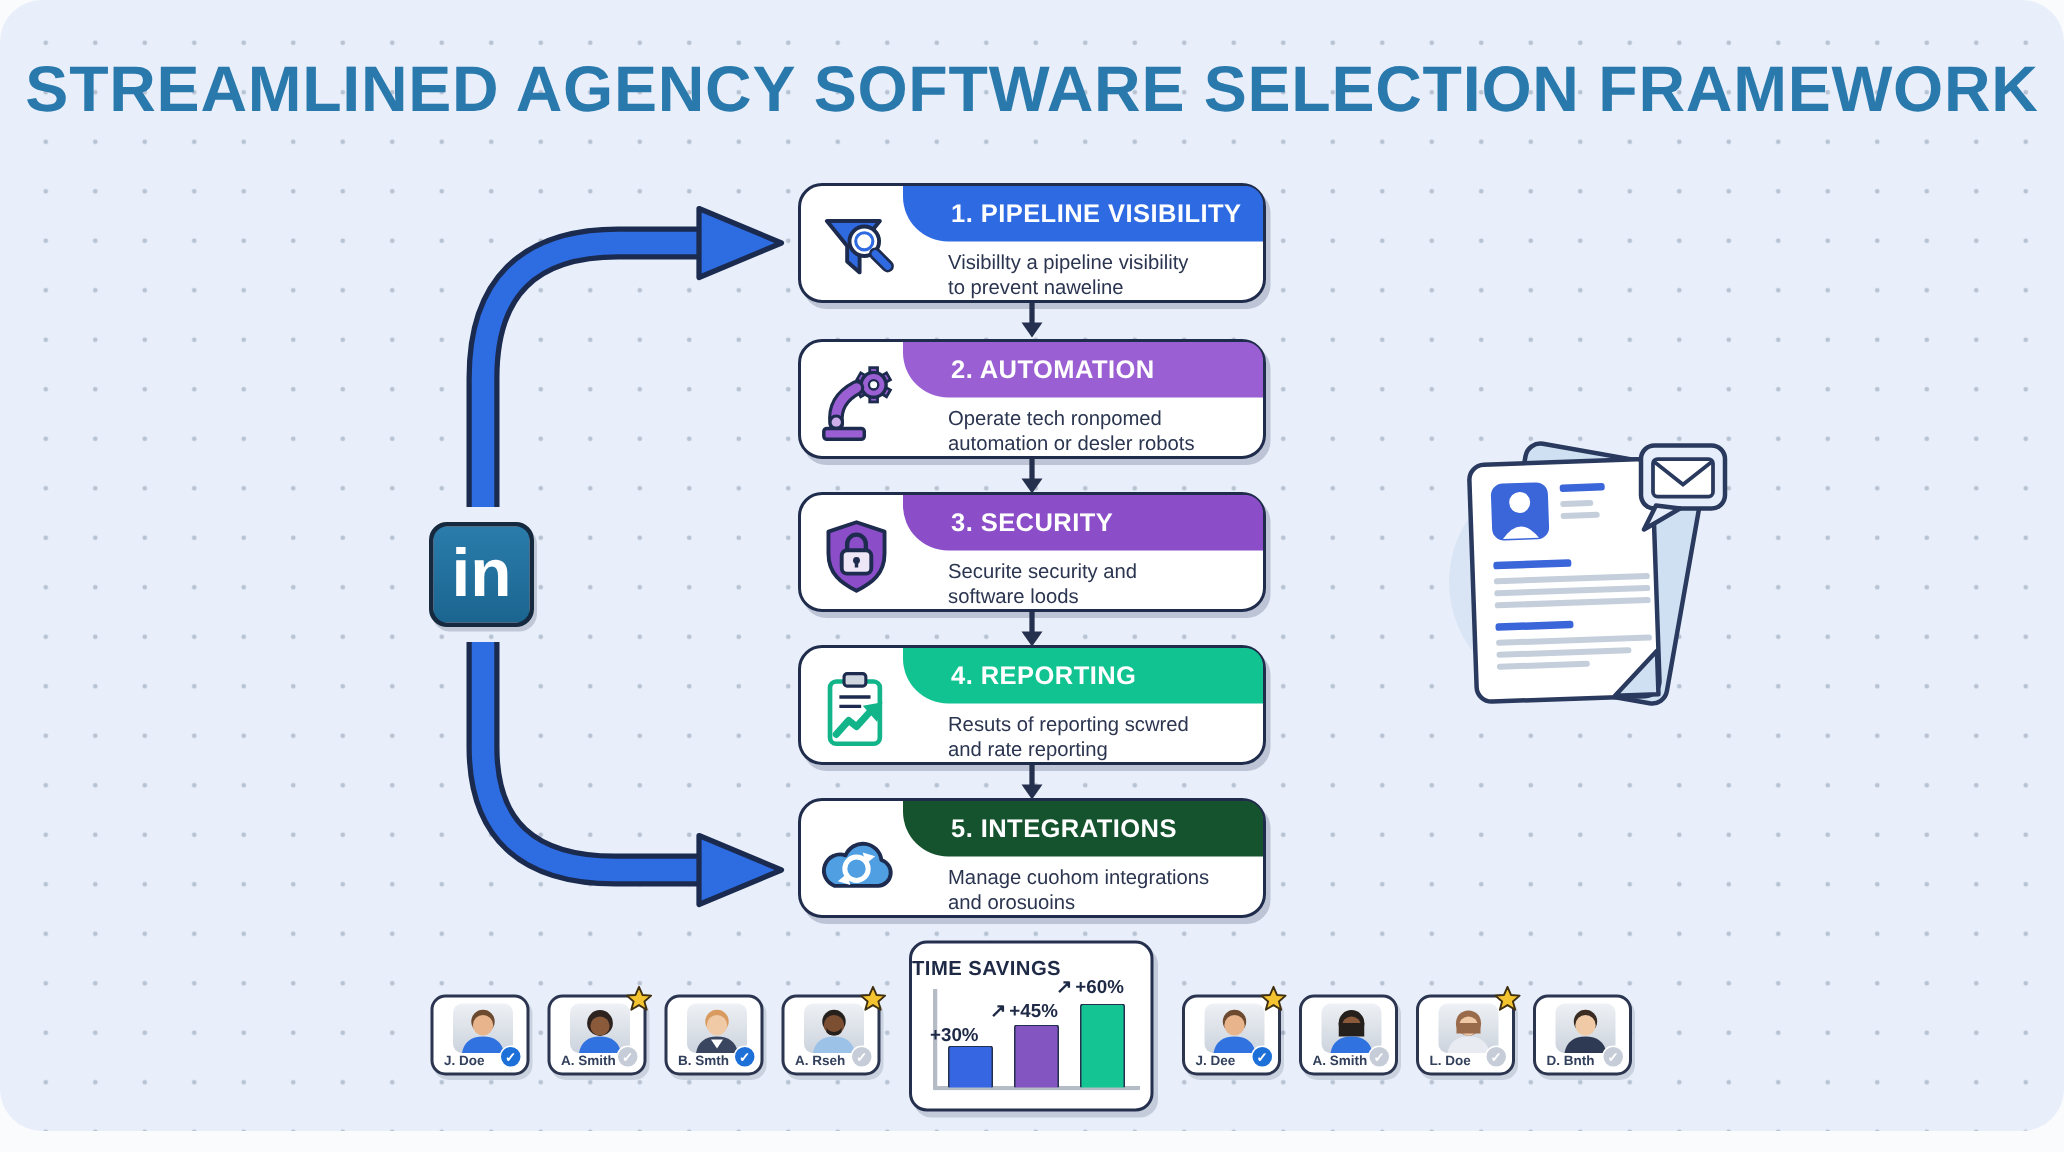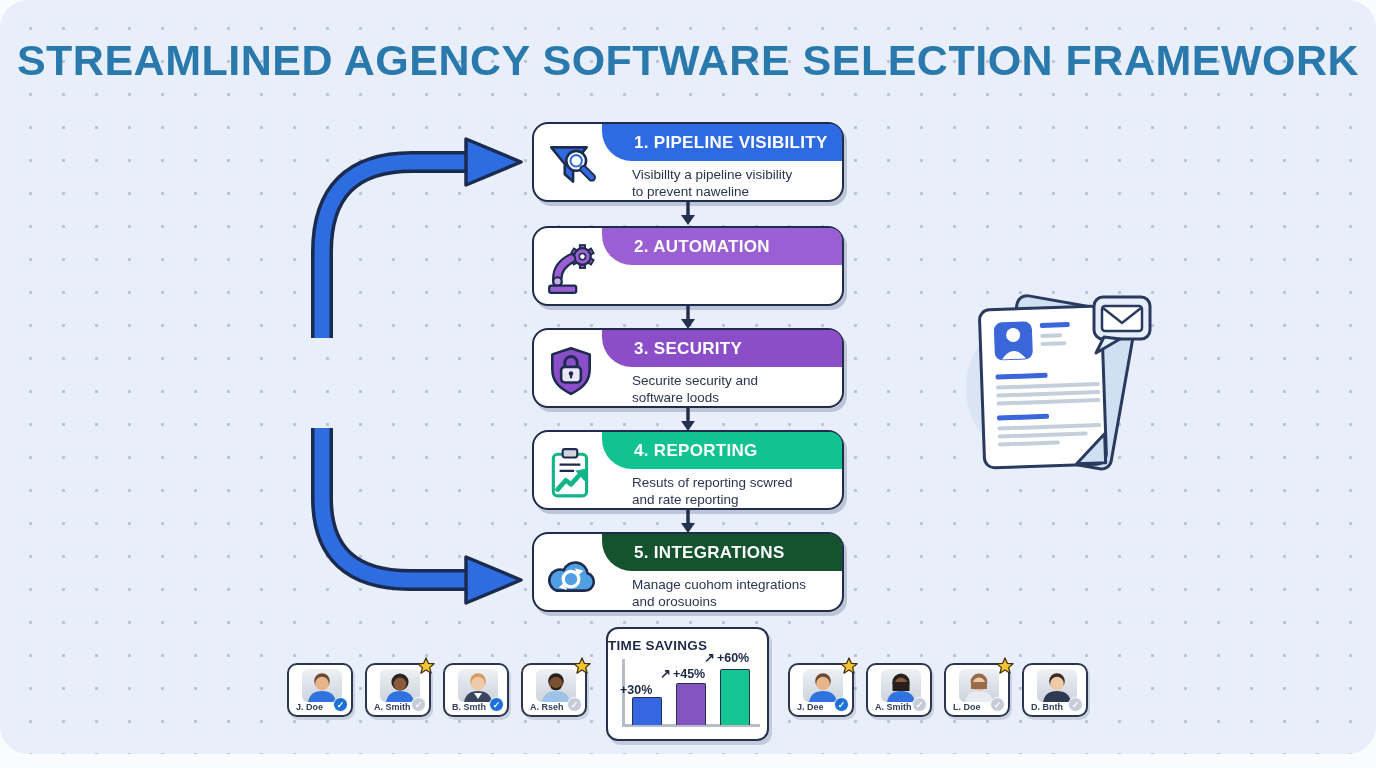--- a/index.html
+++ b/index.html
@@ -87,20 +87,23 @@
       <path d="M42 218 V132 Q42 42 132 42 H186" fill="none" stroke="#2e6ce2" stroke-width="15"></path>
       <polygon points="186,19 241,42 186,65" fill="#2e6ce2" stroke="#1b2b50" stroke-width="3.5" stroke-linejoin="round"></polygon>
     </g>
     <g>
       <path d="M42 308 V378 Q42 460 130 460 H186" fill="none" stroke="#1b2b50" stroke-width="22"></path>
       <path d="M42 308 V378 Q42 460 130 460 H186" fill="none" stroke="#2e6ce2" stroke-width="15"></path>
       <polygon points="186,437 241,460 186,483" fill="#2e6ce2" stroke="#1b2b50" stroke-width="3.5" stroke-linejoin="round"></polygon>
     </g>
   </svg>
 
+  <div class="li-logo">
+    <span>in</span>
+  </div>
 
   <div class="flow">
 
     <div class="step-card" style="top:0;">
       <div class="icon-zone">
         <svg viewBox="0 0 52 52" width="56" height="54">
           <path d="M7 9 H41 L28 25 V42 L20 35 V25 Z" fill="#2f6ae0" stroke="#1d2b4e" stroke-width="2.5" stroke-linejoin="round"></path>
           <circle cx="31" cy="22" r="9.5" fill="#ffffff" stroke="#1d2b4e" stroke-width="2.5"></circle>
           <circle cx="31" cy="22" r="5.5" fill="none" stroke="#2f6ae0" stroke-width="2"></circle>
           <path d="M38 30 L46 38" stroke="#1d2b4e" stroke-width="8" stroke-linecap="round"></path>
@@ -134,20 +137,24 @@
           <circle cx="37" cy="14" r="8" fill="#9a5fd2" stroke="#1d2b4e" stroke-width="2.2"></circle>
           <circle cx="37" cy="14" r="3" fill="#ffffff" stroke="#1d2b4e" stroke-width="1.5"></circle>
           <path d="M13 39 Q11 24 26 16" fill="none" stroke="#1d2b4e" stroke-width="10" stroke-linecap="round"></path>
           <path d="M13 39 Q11 24 26 16" fill="none" stroke="#9a5fd2" stroke-width="6" stroke-linecap="round"></path>
           <circle cx="13" cy="38" r="4" fill="#cdaeea" stroke="#1d2b4e" stroke-width="2"></circle>
           <rect x="5" y="42" width="26" height="7" rx="2" fill="#9a5fd2" stroke="#1d2b4e" stroke-width="2.2"></rect>
         </svg>
       </div>
       <div class="band" style="background: rgb(154, 95, 210);">
         <span class="band-label">2. AUTOMATION</span>
+      </div>
+      <div class="desc">
+        <div>Operate tech ronpomed</div>
+        <div>automation or desler robots</div>
       </div>
     </div>
     <svg class="down-arrow" style="top:184px;" viewBox="0 0 18 24">
       <path d="M9 0 V14" stroke="#24304e" stroke-width="3.5"></path>
         <polygon points="2,13 16,13 9,23" fill="#24304e"></polygon>
     </svg>
 
     <div class="step-card" style="top:206px;">
       <div class="icon-zone">
         <svg viewBox="0 0 52 52" width="56" height="54">

